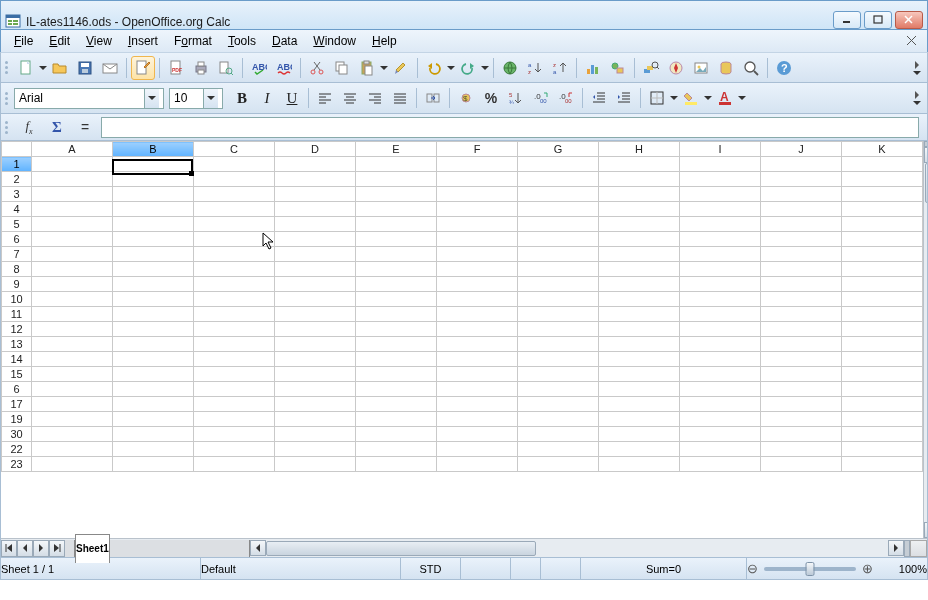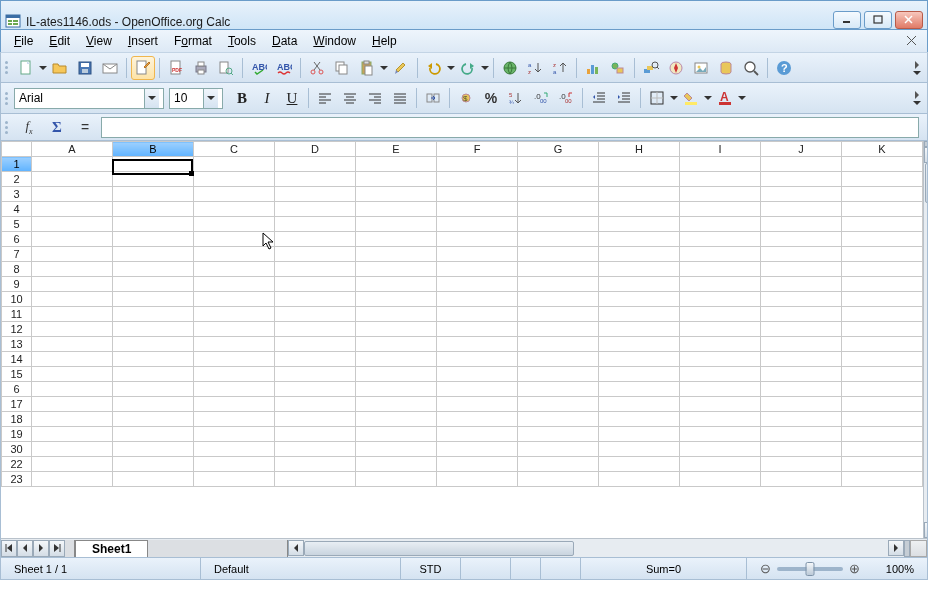--- a/index.html
+++ b/index.html
@@ -50,28 +50,28 @@
   .sel-cell .handle-dot{position:absolute;right:-3px;bottom:-3px;width:5px;height:5px;background:#000}
   .vscroll{width:17px;background:#e7ecf1;border-left:1px solid #b9c2cb;display:flex;flex-direction:column}
   .vscroll .sbtn,.hscroll .sbtn{width:16px;height:16px;background:linear-gradient(#f4f7fa,#d4dde6);border:1px solid #9aa9b8;display:flex;align-items:center;justify-content:center}
   .vscroll .thumb{width:15px;height:40px;margin:0 auto;background:linear-gradient(#e8eef4,#c9d4df);border:1px solid #9aa9b8;border-radius:2px}
   .vscroll .track{flex:1}
   .splitter-v{height:6px;background:#c5cdd5;border:1px solid #9aa9b8}
   .tabbar{height:19px;background:#e7ecf1;display:flex;align-items:center;border-top:1px solid #b9c2cb}
   .tab-nav{display:flex}
   .tab-nav .nbtn{width:16px;height:17px;background:linear-gradient(#f4f7fa,#d4dde6);border:1px solid #9aa9b8;display:flex;align-items:center;justify-content:center}
   .tab-slant{width:10px;height:17px;background:#dcdfe3;border-right:1px solid #888}
-  .sheet-tab{height:17px;padding:0 16px;background:#fff;border:1px solid #888;border-bottom:none;font-weight:bold;font-size:12px;display:flex;align-items:center}
+  .sheet-tab{height:29px;padding:0 0;background:#fff;border:1px solid #888;border-bottom:none;font-weight:bold;font-size:10px;display:flex;align-items:center}
   .tab-edge{flex:0 0 140px;background:#dcdfe3;height:17px;border-right:1px solid #888}
   .hscroll-wrap{flex:1;height:17px;background:#e7ecf1;display:flex;align-items:center}
   .hscroll{flex:1;display:flex;align-items:center}
   .hscroll .track{flex:1;height:16px}
   .hscroll .thumb{width:270px;height:15px;background:linear-gradient(#e8eef4,#c9d4df);border:1px solid #9aa9b8;border-radius:2px}
   .statusbar{height:23px;background:linear-gradient(#eaf2fb,#d5e3f1);border:1px solid #a8bed4;display:flex;align-items:center;font-size:11px}
-  .status-cell{border-right:1px solid #a8bed4;height:100%;display:flex;align-items:center;padding:0 13px}
+  .status-cell{border-right:1px solid #a8bed4;height:100%;display:flex;align-items:center;padding:0 0}
   .zoom-slider{width:110px;height:4px;background:#9db4cb;position:relative;margin:0 6px;border-radius:2px}
   .zoom-slider .knob{width:9px;height:14px;background:linear-gradient(#f4f7fa,#bccad8);border:1px solid #7e93a8;position:absolute;left:50%;top:-5px;transform:translateX(-50%);border-radius:2px}
   .tri{width:0;height:0;display:inline-block}
   .tri.d{border-left:4px solid transparent;border-right:4px solid transparent;border-top:4px solid #333}
   .tri.l{border-top:4px solid transparent;border-bottom:4px solid transparent;border-right:4px solid #333}
   .tri.r{border-top:4px solid transparent;border-bottom:4px solid transparent;border-left:4px solid #333}
   .cursor-arrow{position:absolute;left:262px;top:232px;pointer-events:none;z-index:100}
 </style>
 </head>
 <body>
@@ -755,34 +755,20 @@
               <td></td>
               <td></td>
               <td></td>
               <td></td>
               <td></td>
               <td></td>
               <td></td>
             </tr>
             <tr>
               <th class="rowh">17</th>
-              <td></td>
-              <td></td>
-              <td></td>
-              <td></td>
-              <td></td>
-              <td></td>
-              <td></td>
-              <td></td>
-              <td></td>
-              <td></td>
-              <td></td>
-            </tr>
-            <tr>
-              <th class="rowh">18</th>
               <td></td>
               <td></td>
               <td></td>
               <td></td>
               <td></td>
               <td></td>
               <td></td>
               <td></td>
               <td></td>
               <td></td>

